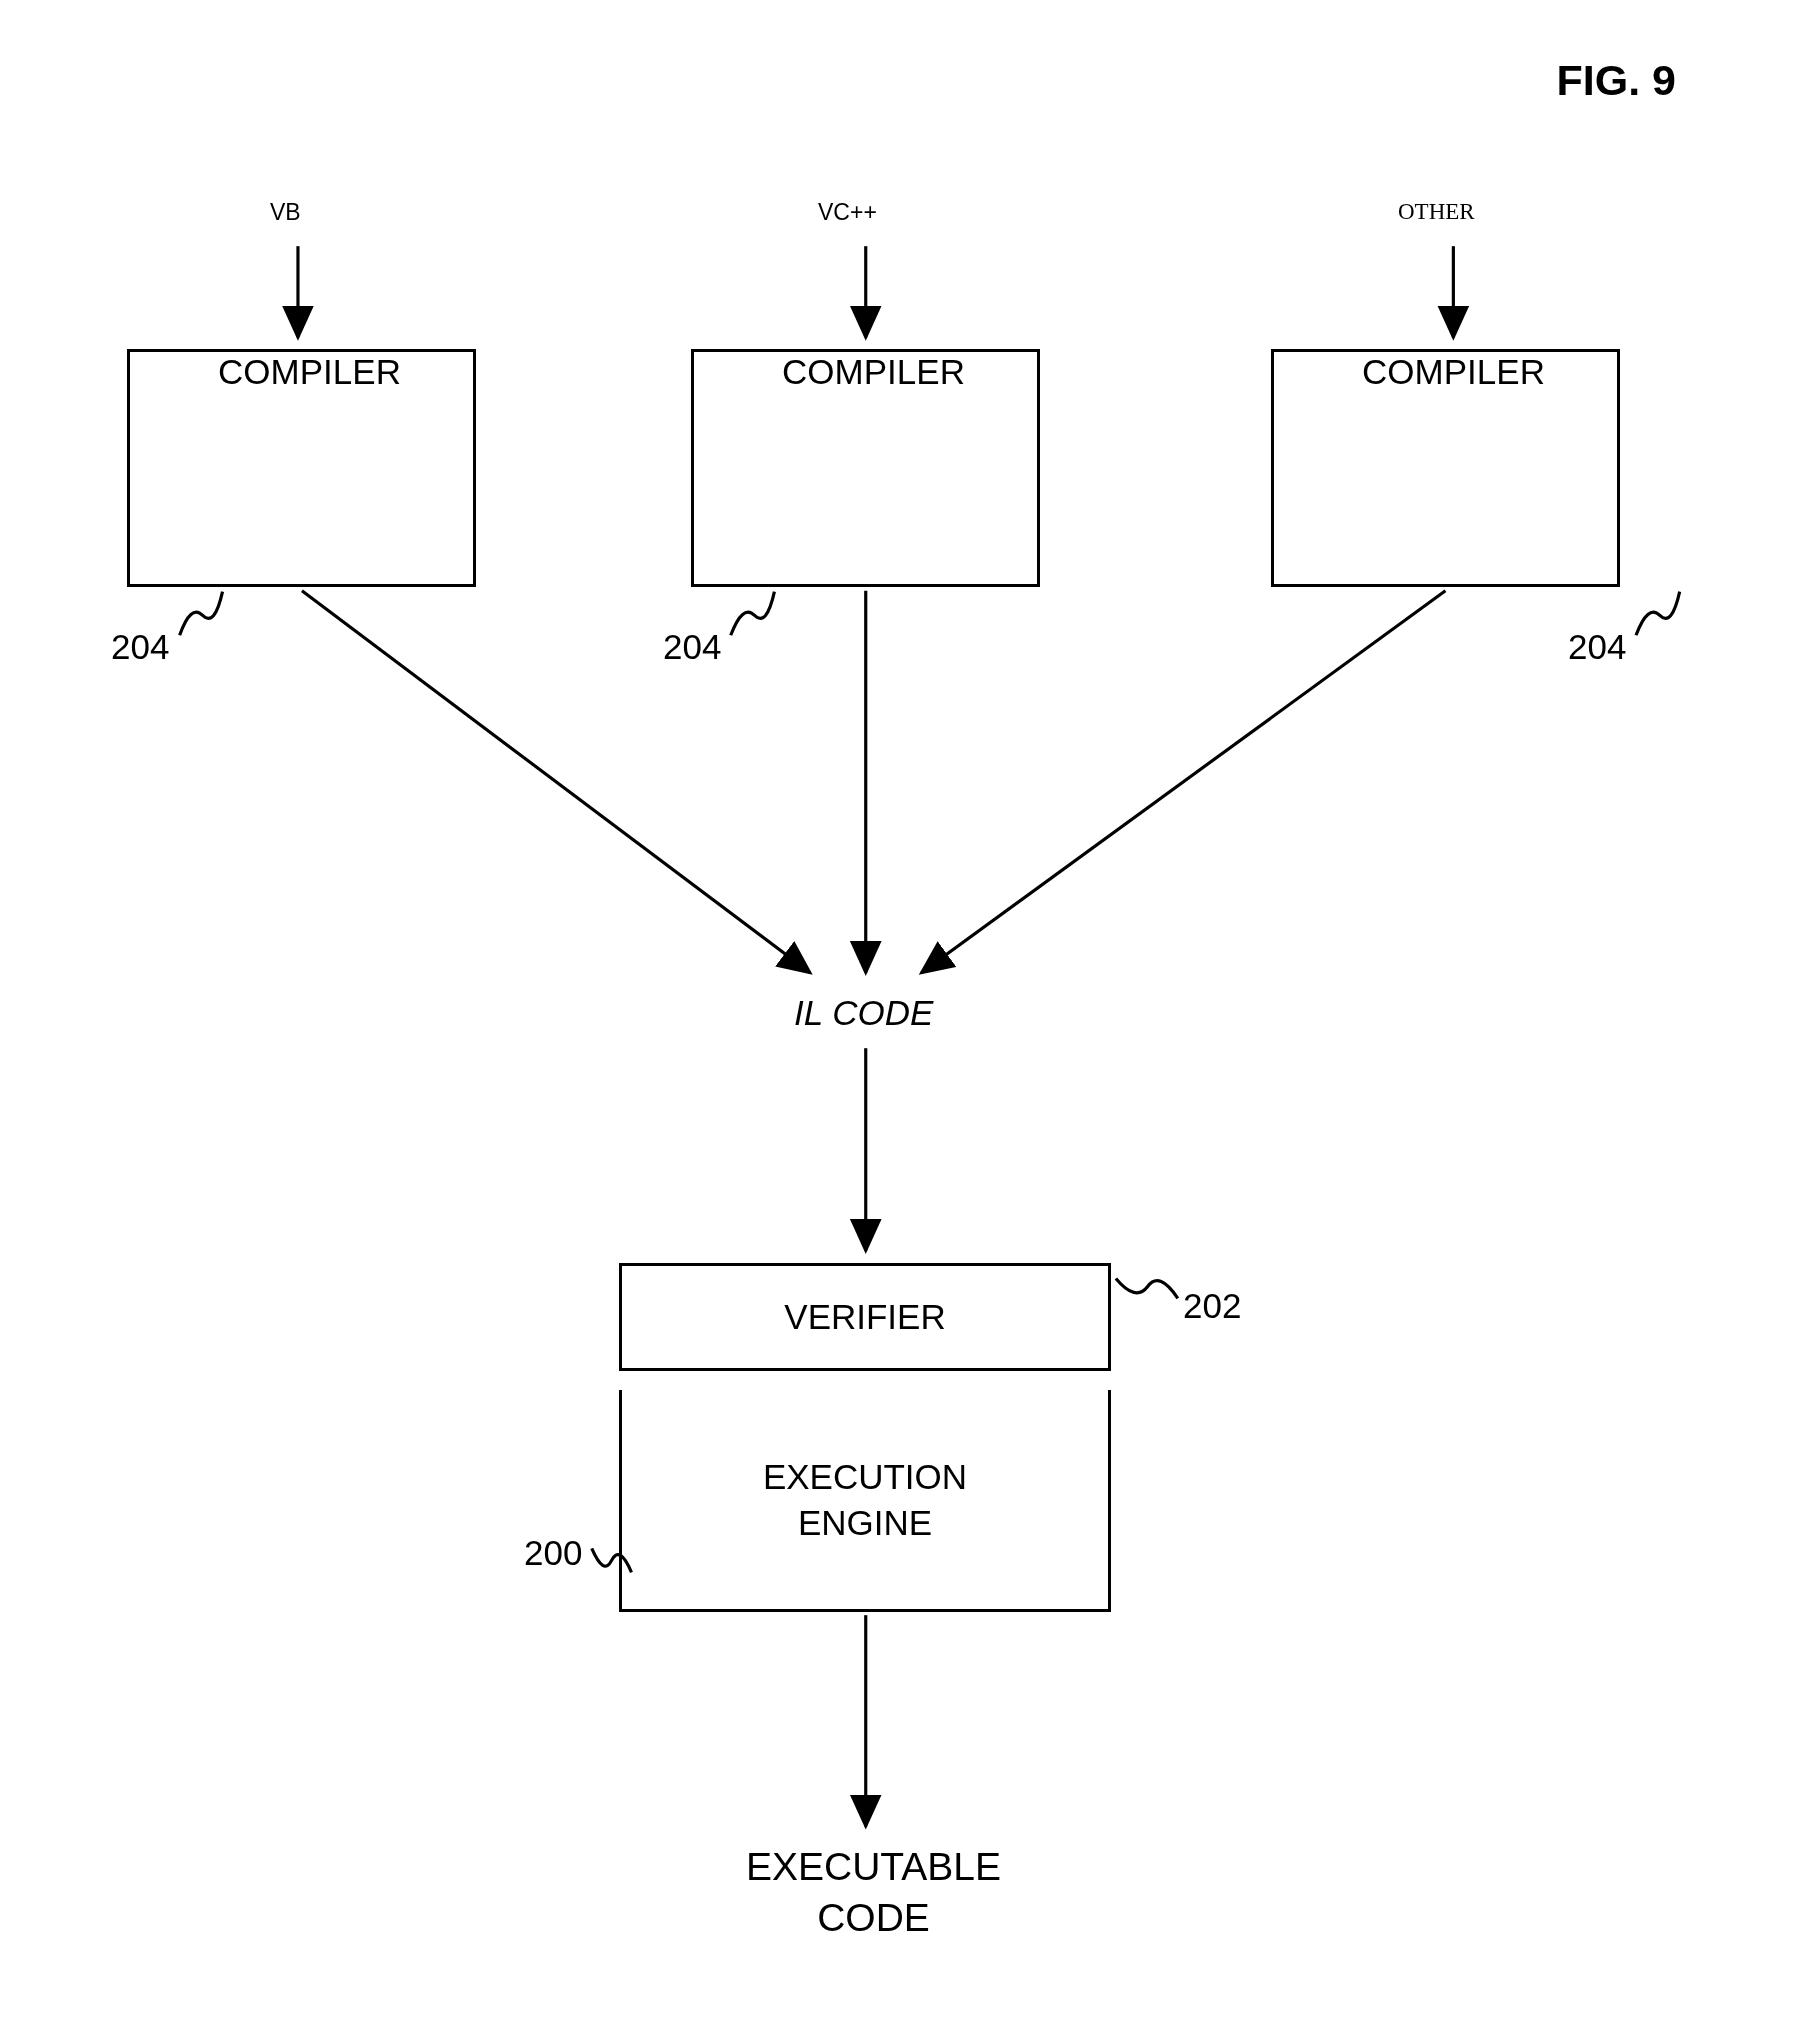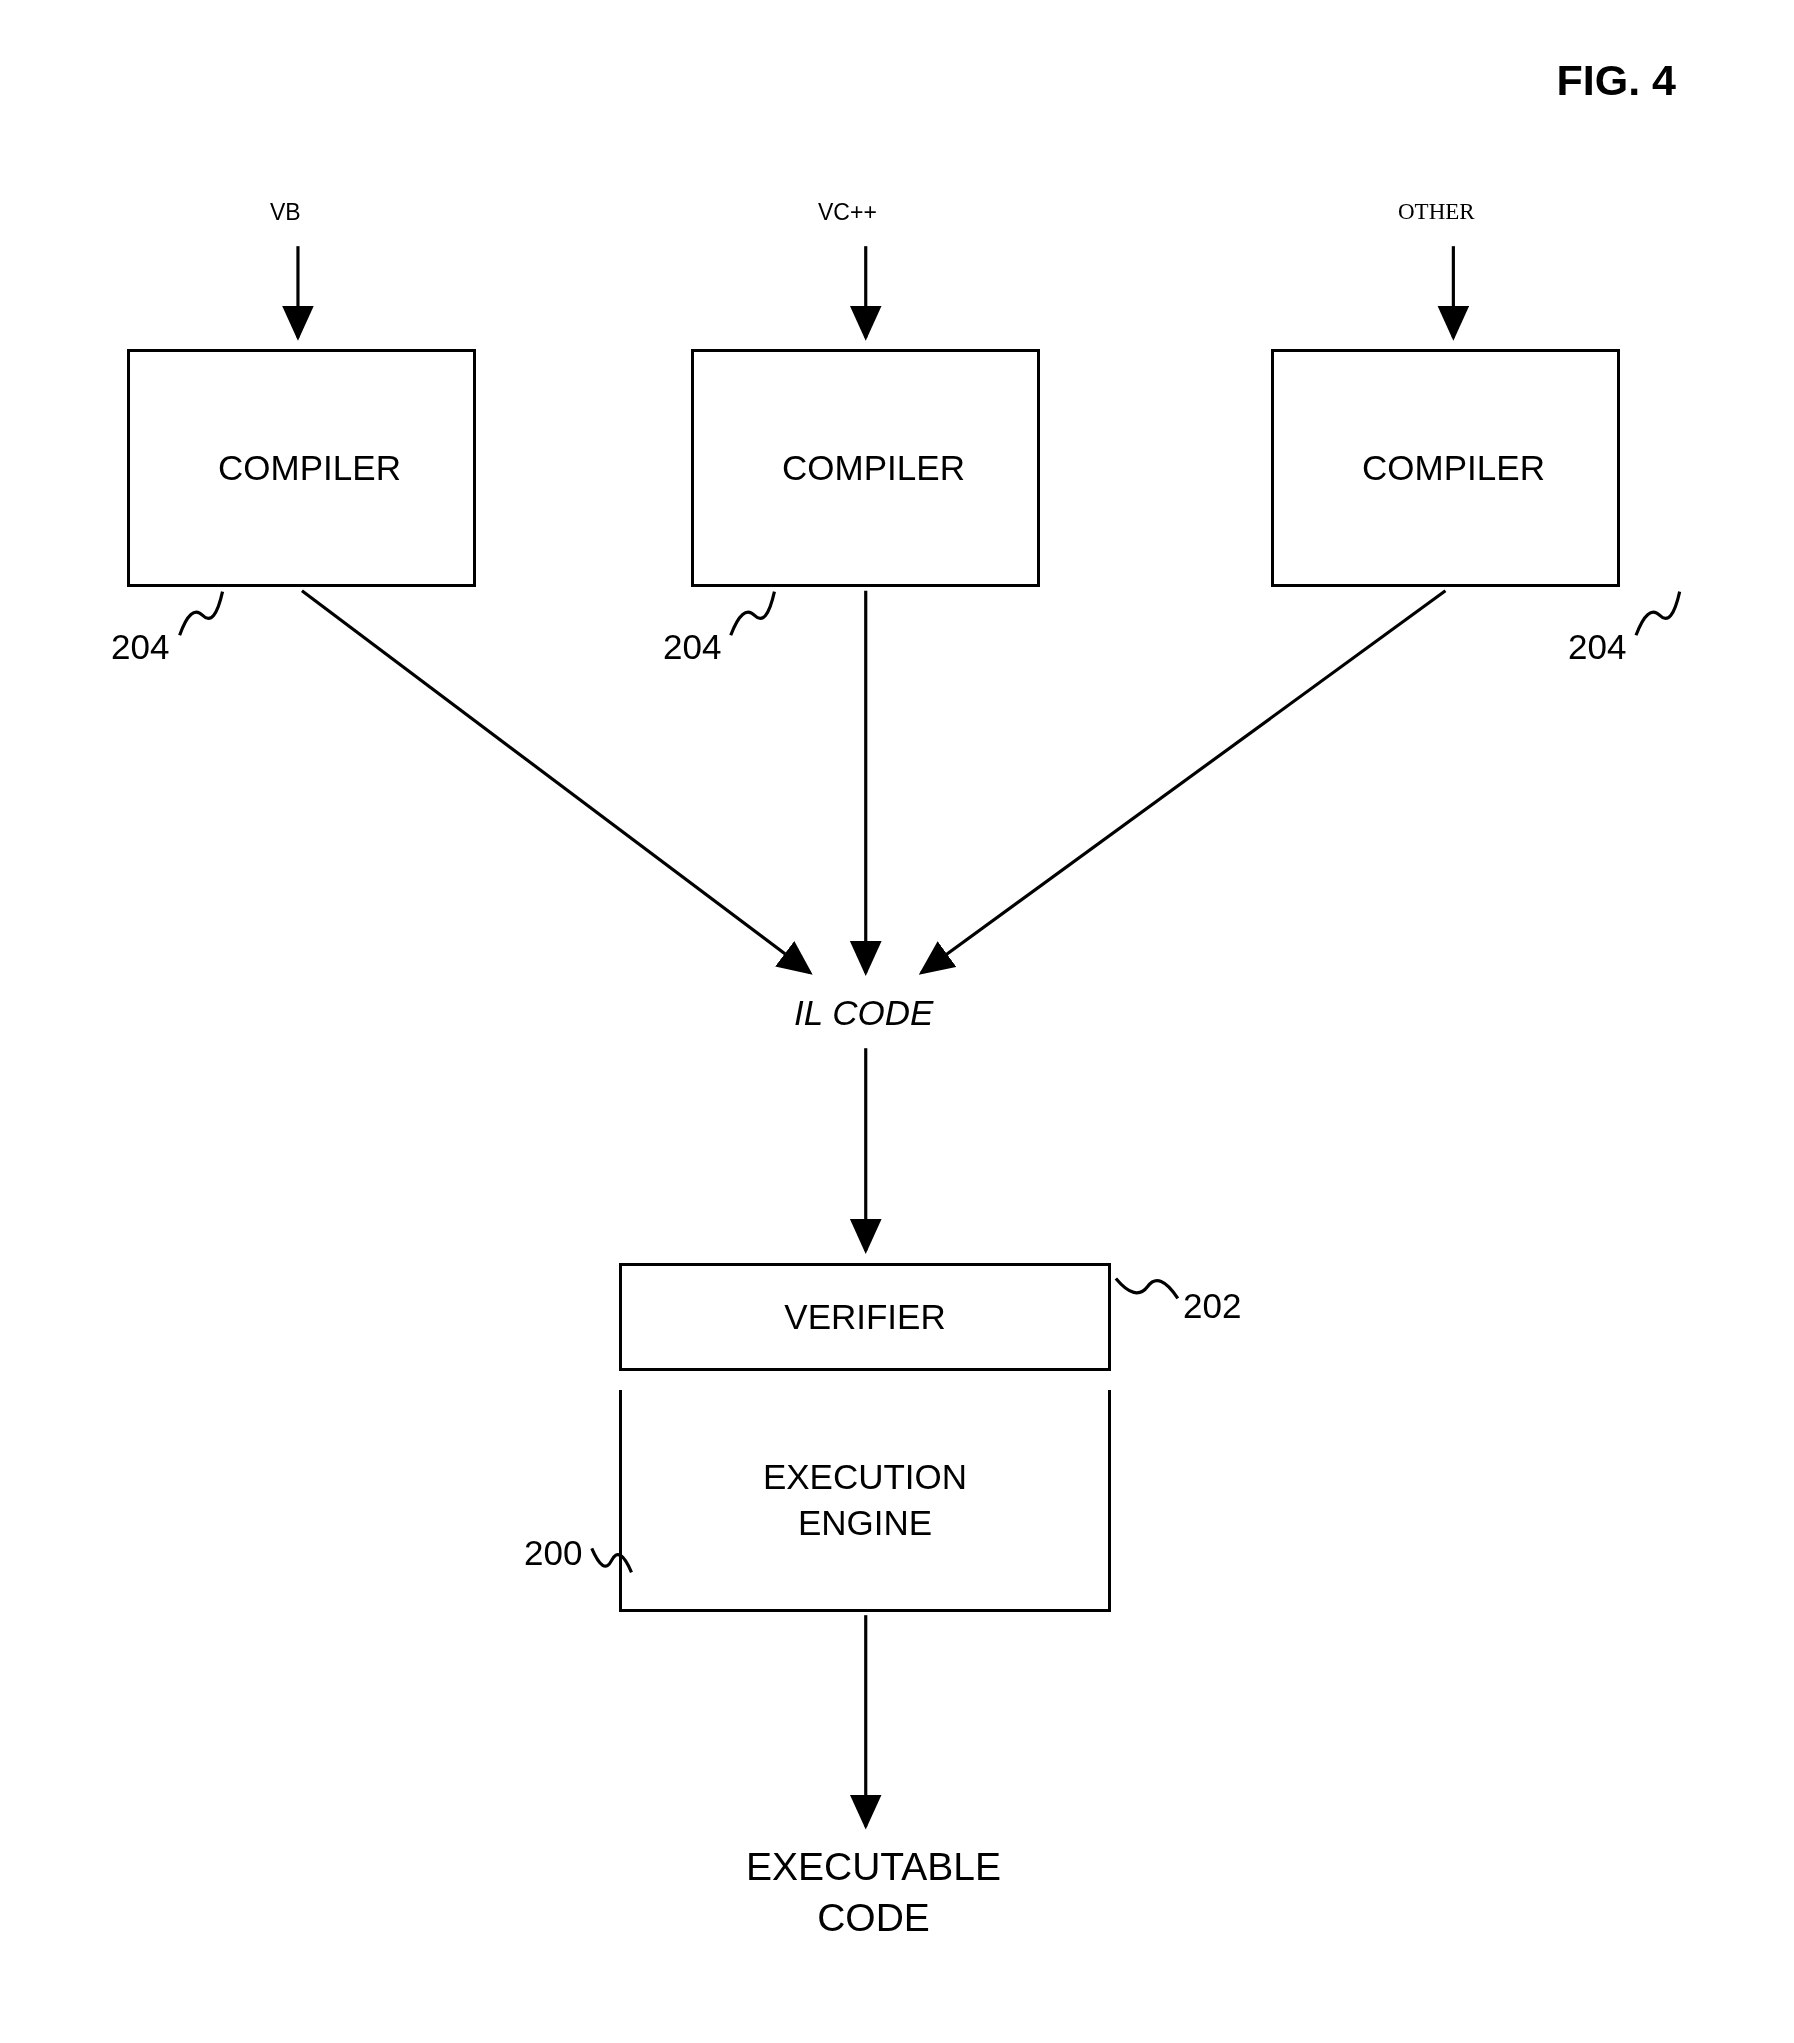--- a/index.html
+++ b/index.html
@@ -29,21 +29,21 @@
       font-size: 23px;
       font-weight: normal;
       text-align: right;
     }
     
     .compiler-box {
       position: absolute;
       border: 3.2px solid black;
       background: white;
       display: flex;
-      align-items: center;
+      align-items: flex-start;
       justify-content: center;
       font-size: 35px;
       width: 349px;
       height: 238px;
       padding-left: 16px;
     }
     
     .ref-label {
       position: absolute;
       font-size: 35px;
@@ -100,21 +100,21 @@
       top: 0;
       left: 0;
       width: 1795px;
       height: 2044px;
       pointer-events: none;
     }
   </style>
 </head>
 <body>
 
-<div class="figure-title">FIG. 4</div>
+<div class="figure-title">FIG. 9</div>
 
 <div class="source-label" style="left: 270px; top: 199px;">VB</div>
 <div class="source-label" style="left: 818px; top: 199px;">VC++</div>
 <div class="source-label" style="left: 1398px; top: 199px; font-family: Liberation Serif, serif;">OTHER</div>
 
 <div class="compiler-box" style="left: 127px; top: 349px;">
   <span>COMPILER</span>
 </div>
 <div class="compiler-box" style="left: 691px; top: 349px;">
   <span>COMPILER</span>

